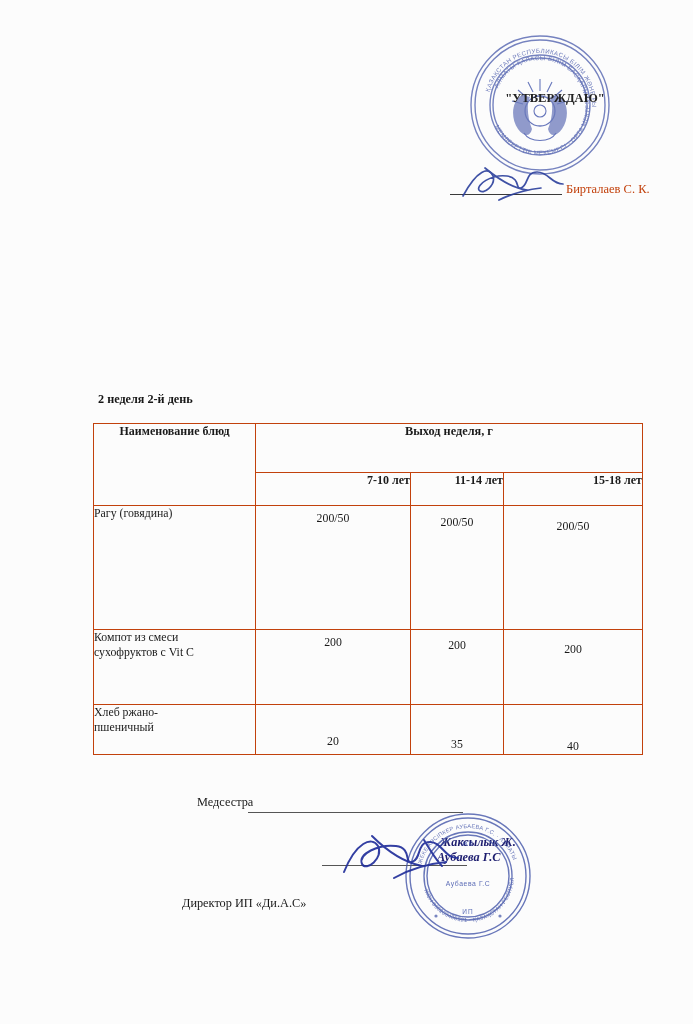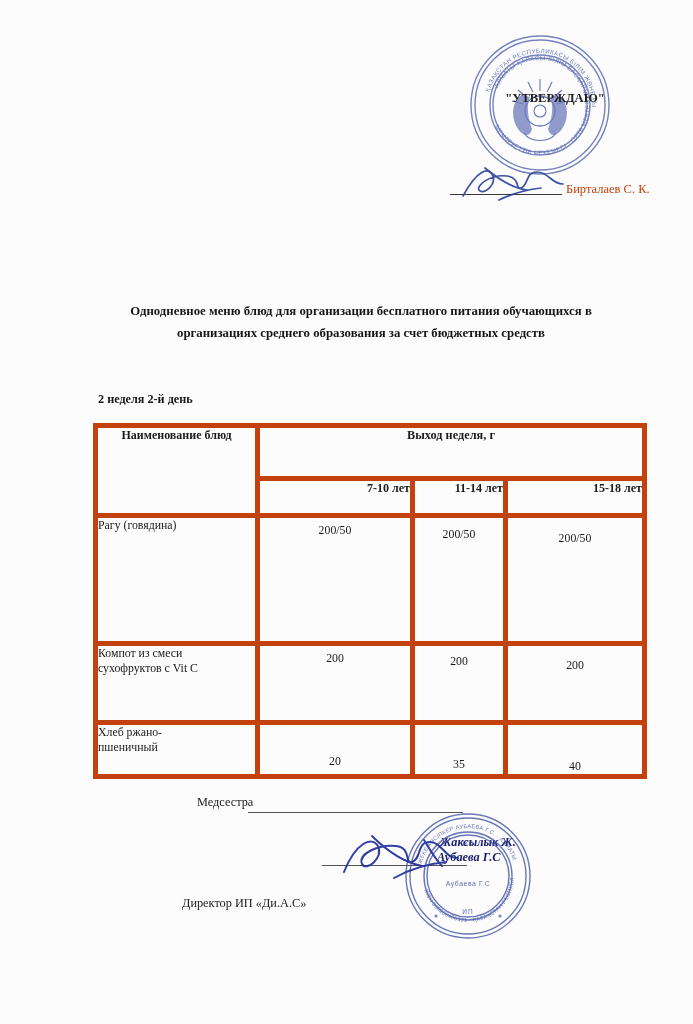--- a/index.html
+++ b/index.html
@@ -100,21 +100,21 @@
   
   .menu-table {
     position: absolute;
     left: 93px;
     top: 423px;
     width: 549px;
     border-collapse: collapse;
     table-layout: fixed;
   }
   .menu-table td, .menu-table th {
-    border: 5px solid #c2410c;
+    border: 1px solid #c2410c;
     padding: 0;
     vertical-align: top;
   }
   .th-name {
     font-size: 12px;
     font-weight: 700;
     text-align: center;
     vertical-align: middle;
     height: 80px;
   }
@@ -242,24 +242,20 @@
   <svg class="stamp-sign-top" viewBox="0 0 130 46">
     <g fill="none" stroke="#2b3f9c" stroke-width="1.7" stroke-linecap="round">
       <path d="M 8,36 C 22,10 34,6 38,16 C 41,25 28,36 24,30 C 21,25 36,14 52,16 C 66,18 60,30 66,28 C 74,25 70,12 82,12 C 94,12 96,24 108,24"></path>
       <path d="M 30,8 C 42,18 56,28 72,30"></path>
       <path d="M 44,40 C 56,34 70,30 86,28"></path>
     </g>
   </svg>
   <div class="sig-line-top"></div>
   <div class="approver-name">Бирталаев С. К.</div>
 
-  <div class="doc-title">
-    <span>Однодневное меню блюд для организации бесплатного питания</span>
-    <span>обучающихся в организациях среднего образования за счет бюджетных средств</span>
-  </div>
 
   <div class="week-label">2 неделя 2-й день</div>
 
   <table class="menu-table">
     <colgroup>
       <col style="width:162px">
       <col style="width:155px">
       <col style="width:93px">
       <col style="width:139px">
     </colgroup>

